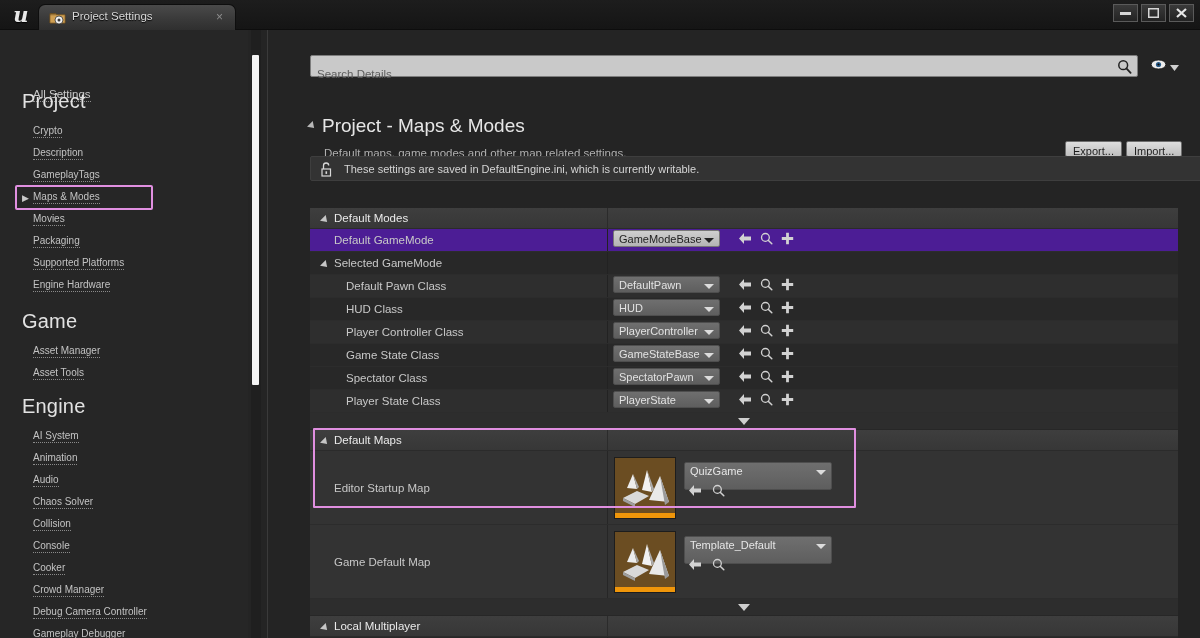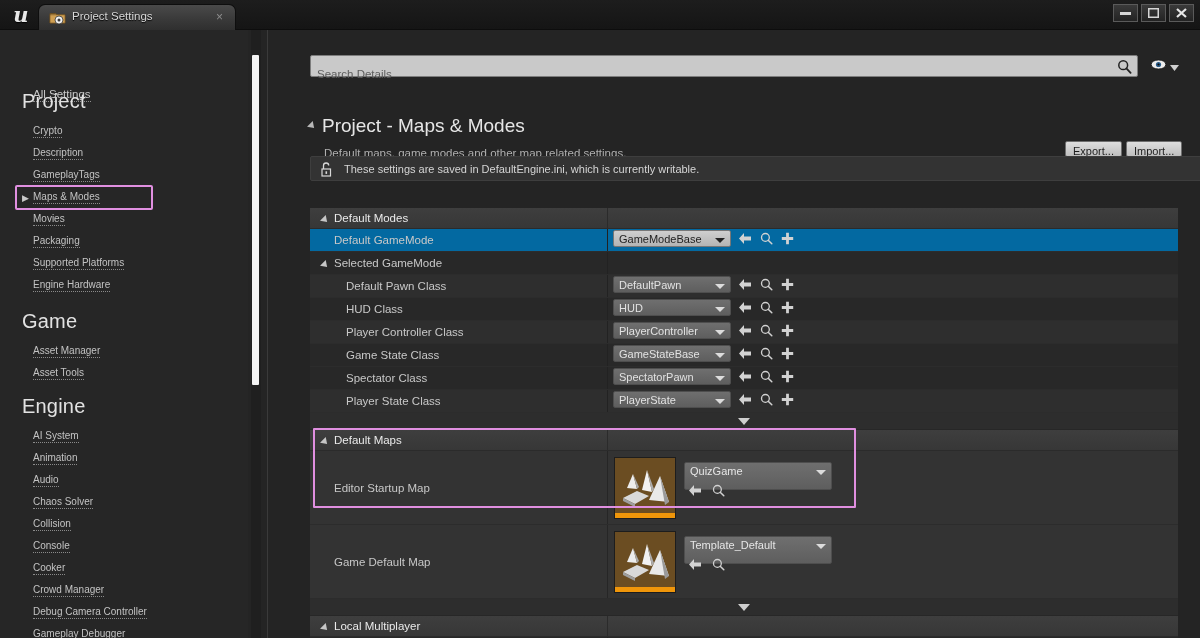--- a/index.html
+++ b/index.html
@@ -126,29 +126,29 @@
   }
   .cat .tri { position: absolute; left: 12px; top: 8px; width: 0; height: 0;
     border-left: 6px solid #c6c6c6; border-top: 4px solid transparent; border-bottom: 4px solid transparent;
     transform: rotate(45deg); }
   .cat .lbl { position: absolute; left: 24px; top: 4px; font-size: 11.5px; color: #eaeaea; font-weight: 400; }
   .cat .vcol { position: absolute; left: 297px; top: 0; width: 1px; height: 21px; background: #2b2b2b; }
 
   .row { position: relative; width: 868px; height: 23px; border-bottom: 1px solid #2c2c2c; }
   .row.alt { background: #2e2e2e; }
   .row.dark { background: #282828; }
-  .row.hl { background: #0369a1; }
+  .row.hl { background: #4c1d95; }
   .row .vcol { position: absolute; left: 297px; top: 0; width: 1px; height: 100%; background: #222; }
   .row .name { position: absolute; top: 5px; font-size: 11.5px; color: #c8c8c8; white-space: nowrap; }
   .row .sub-tri { position: absolute; left: 12px; top: 9px; width: 0; height: 0;
     border-left: 6px solid #c6c6c6; border-top: 4px solid transparent; border-bottom: 4px solid transparent;
     transform: rotate(45deg); }
 
   .combo {
-    position: absolute; left: 303px; top: 1px; width: 118px; height: 17px;
+    position: absolute; left: 303px; top: 1px; width: 107px; height: 17px;
     background: linear-gradient(180deg,#6f6f6f,#5e5e5e); border: 1px solid #4e4e4e;
     border-radius: 2px; cursor: pointer;
   }
   .combo.light { background: linear-gradient(180deg,#cfcfcf,#b4b4b4); border: 1px solid #777; }
   .combo .t { position: absolute; left: 5px; top: 2px; font-size: 11px; color: #e2e2e2; white-space: nowrap; }
   .combo.light .t { color: #1e1e1e; }
   .combo .caret {
     position: absolute; right: 5px; top: 7px; width: 0; height: 0;
     border-left: 5px solid transparent; border-right: 5px solid transparent; border-top: 5px solid #dcdcdc;
   }

